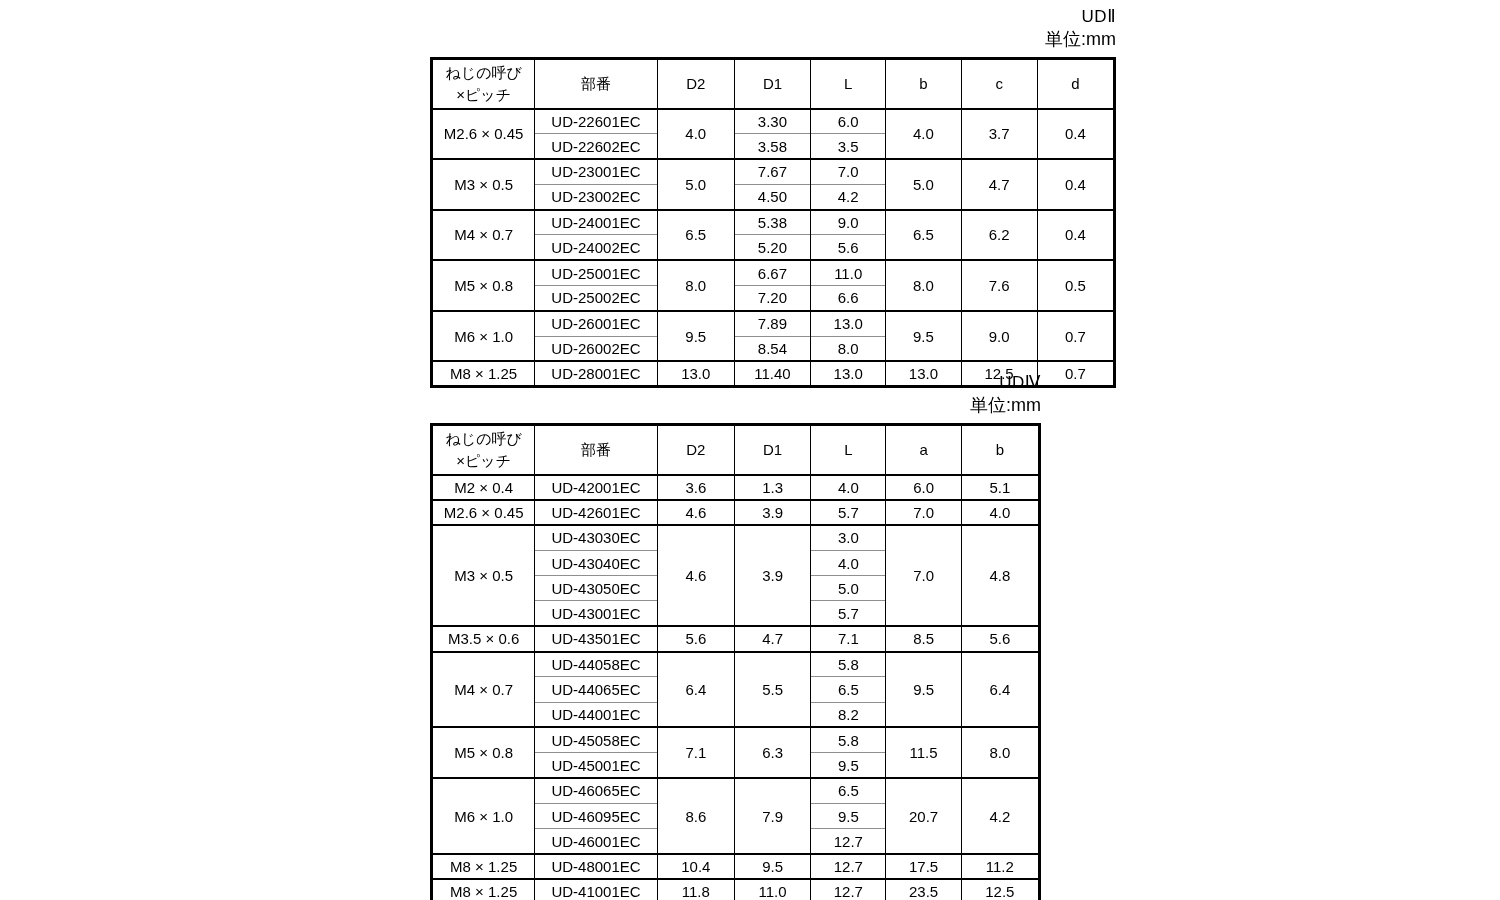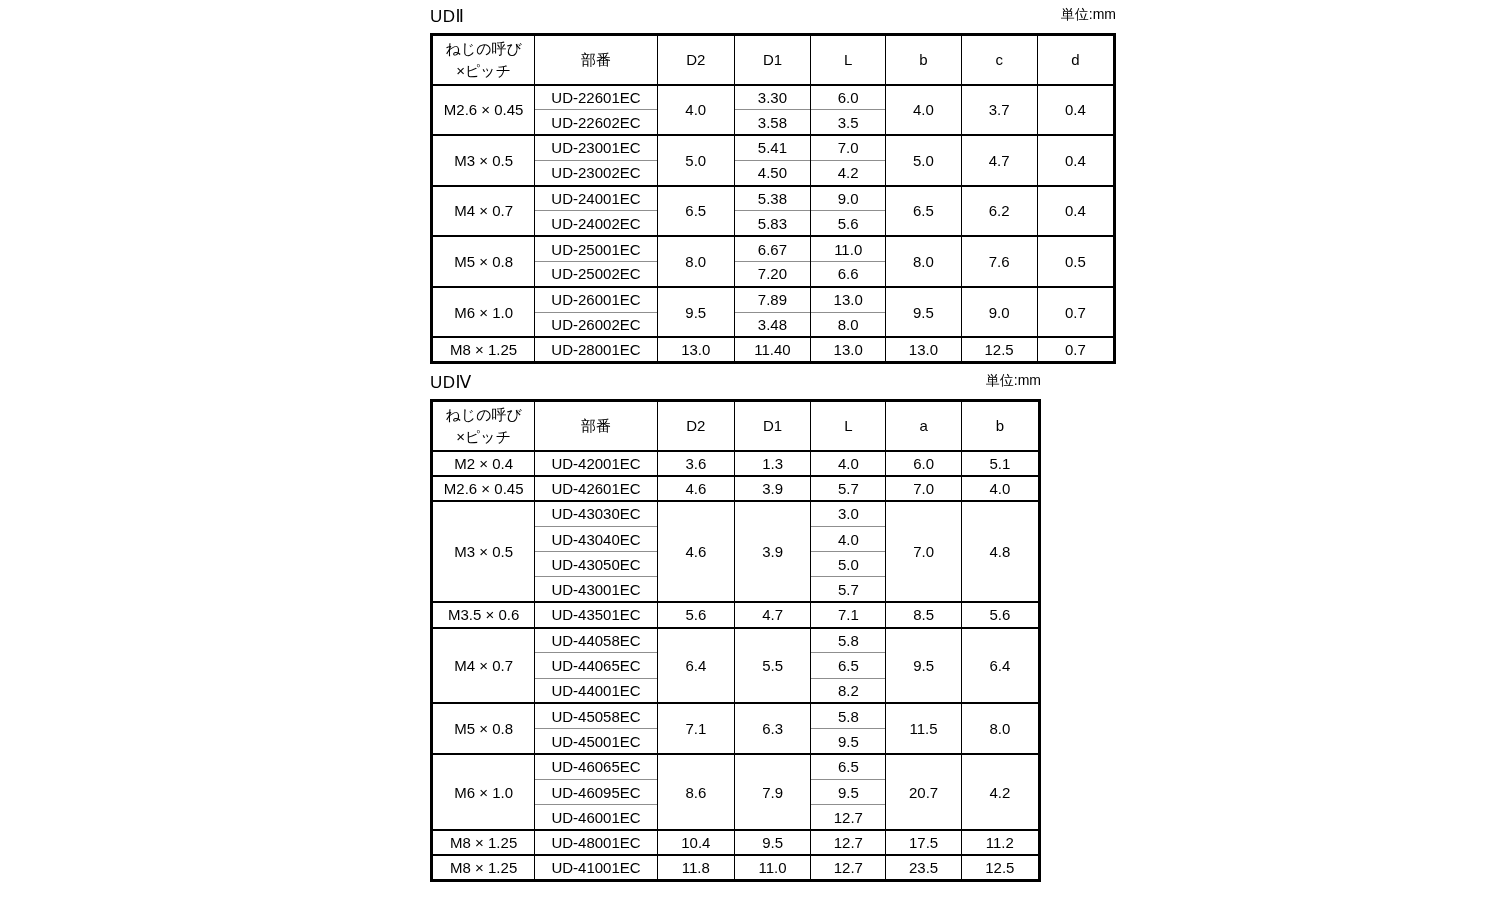--- a/index.html
+++ b/index.html
@@ -11,25 +11,26 @@
     overflow: hidden;
     position: relative;
   }
   .section { position: absolute; }
   #section-ud2 { left: 430px; top: 6px; }
   #section-ud4 { left: 430px; top: 372px; }
 
   .section-header {
     display: flex;
     justify-content: space-between;
-    align-items: flex-start;
+    align-items: flex-end;
     margin-bottom: 6px;
+    flex-direction: column;
   }
   .table-title { font-size: 17px; letter-spacing: 0.5px; }
-  .unit-label  { font-size: 14px; }
+  .unit-label  { font-size: 18px; }
 
   table.spec {
     border-collapse: collapse;
     table-layout: fixed;
     border: 3px solid #000000;
   }
   table.spec th, table.spec td {
     border-left: 1.6px solid #000000;
     border-right: 1.6px solid #000000;
     border-top: none;
@@ -93,21 +94,21 @@
         </tr>
         <tr>
           <td class="sub">UD-22602EC</td>
           <td class="sub">3.58</td>
           <td class="sub">3.5</td>
         </tr>
         <tr class="group-start">
           <td rowspan="2">M3 × 0.5</td>
           <td>UD-23001EC</td>
           <td rowspan="2">5.0</td>
-          <td>5.41</td>
+          <td>7.67</td>
           <td>7.0</td>
           <td rowspan="2">5.0</td>
           <td rowspan="2">4.7</td>
           <td rowspan="2">0.4</td>
         </tr>
         <tr>
           <td class="sub">UD-23002EC</td>
           <td class="sub">4.50</td>
           <td class="sub">4.2</td>
         </tr>
@@ -116,21 +117,21 @@
           <td>UD-24001EC</td>
           <td rowspan="2">6.5</td>
           <td>5.38</td>
           <td>9.0</td>
           <td rowspan="2">6.5</td>
           <td rowspan="2">6.2</td>
           <td rowspan="2">0.4</td>
         </tr>
         <tr>
           <td class="sub">UD-24002EC</td>
-          <td class="sub">5.83</td>
+          <td class="sub">5.20</td>
           <td class="sub">5.6</td>
         </tr>
         <tr class="group-start">
           <td rowspan="2">M5 × 0.8</td>
           <td>UD-25001EC</td>
           <td rowspan="2">8.0</td>
           <td>6.67</td>
           <td>11.0</td>
           <td rowspan="2">8.0</td>
           <td rowspan="2">7.6</td>
@@ -146,21 +147,21 @@
           <td>UD-26001EC</td>
           <td rowspan="2">9.5</td>
           <td>7.89</td>
           <td>13.0</td>
           <td rowspan="2">9.5</td>
           <td rowspan="2">9.0</td>
           <td rowspan="2">0.7</td>
         </tr>
         <tr>
           <td class="sub">UD-26002EC</td>
-          <td class="sub">3.48</td>
+          <td class="sub">8.54</td>
           <td class="sub">8.0</td>
         </tr>
         <tr class="group-start">
           <td rowspan="1">M8 × 1.25</td>
           <td rowspan="1">UD-28001EC</td>
           <td rowspan="1">13.0</td>
           <td rowspan="1">11.40</td>
           <td rowspan="1">13.0</td>
           <td rowspan="1">13.0</td>
           <td rowspan="1">12.5</td>

